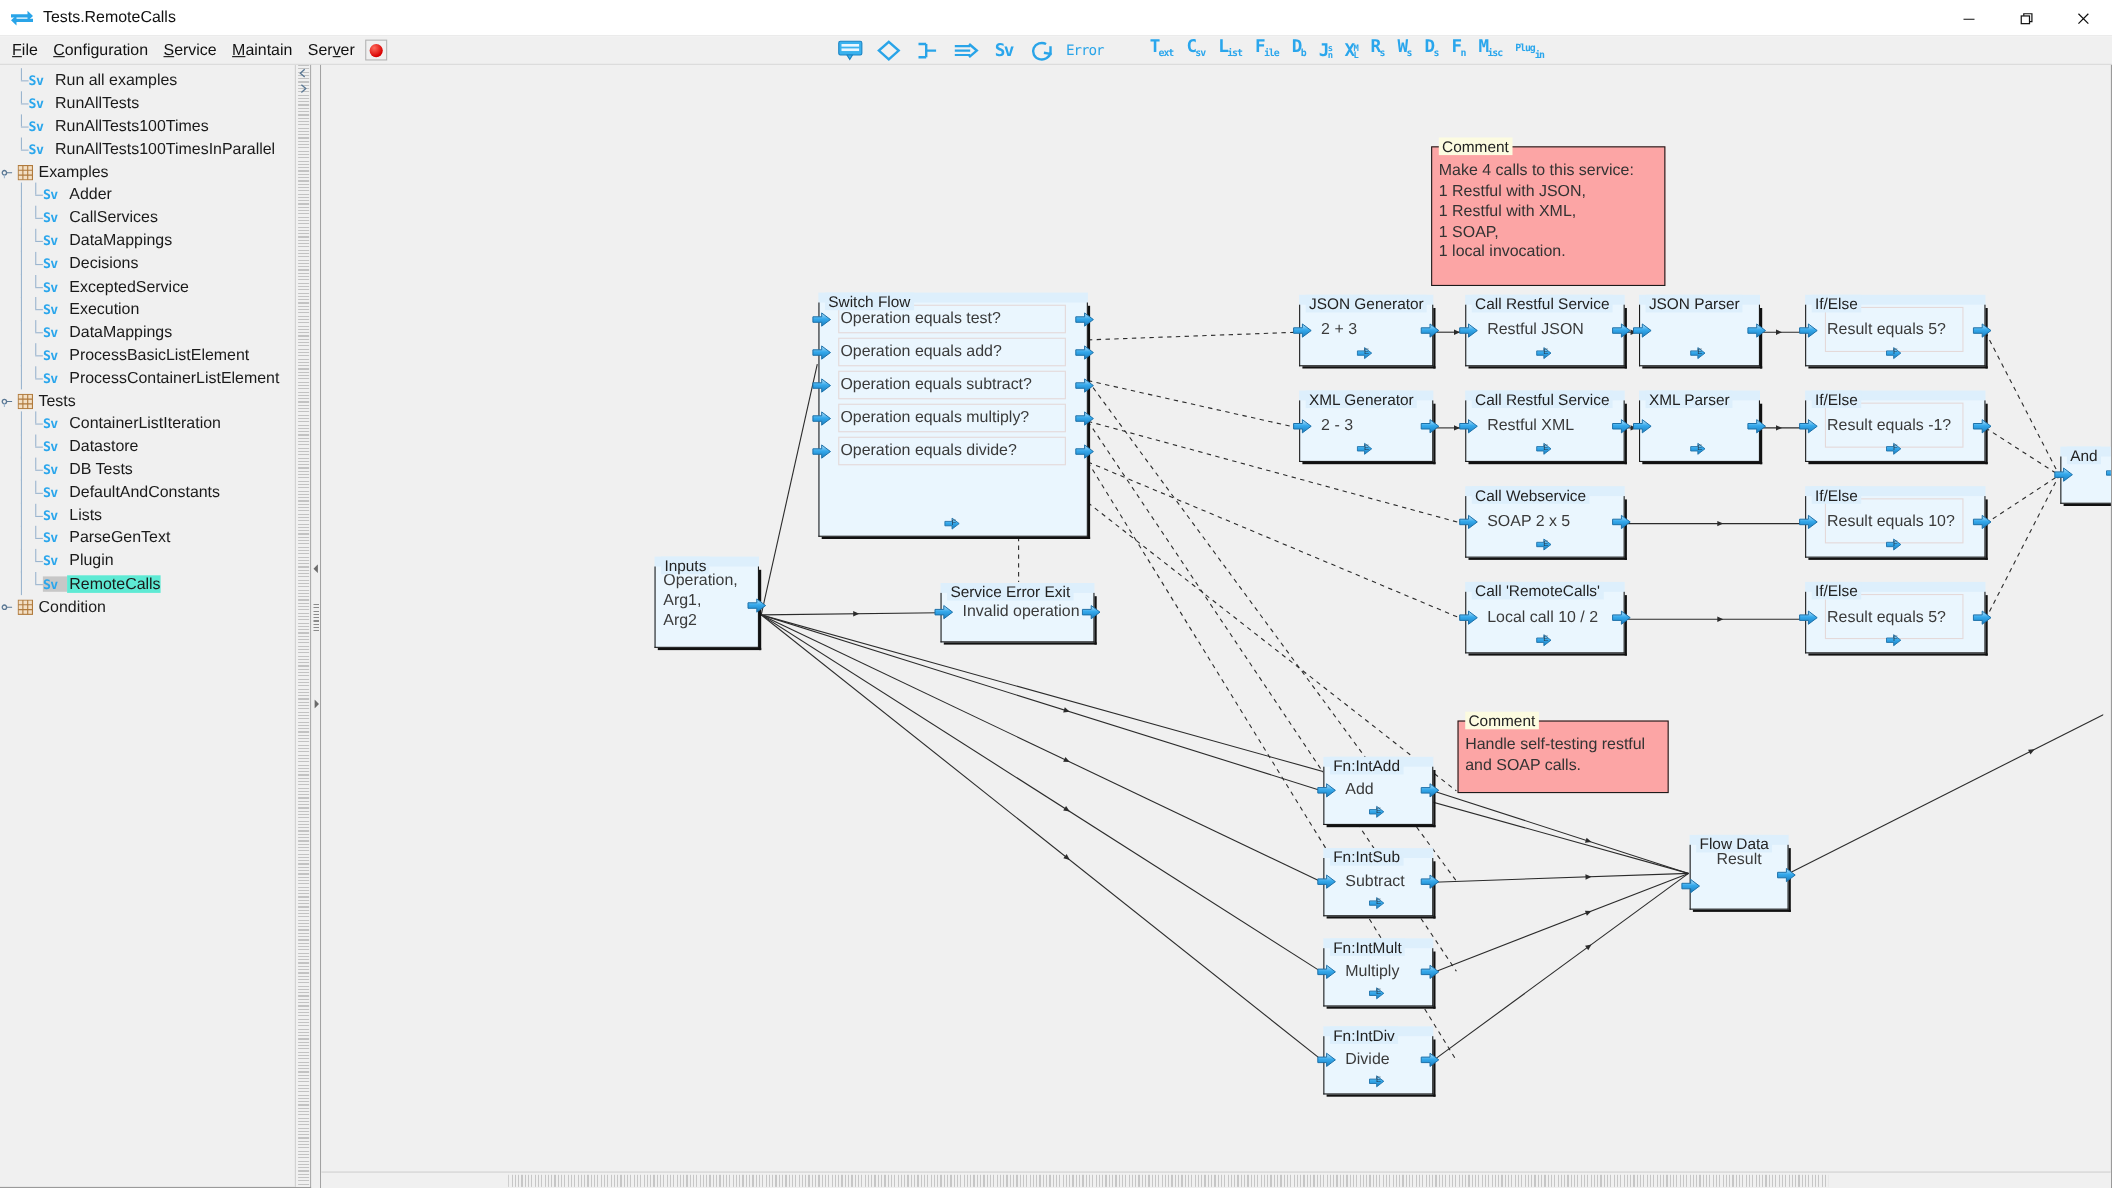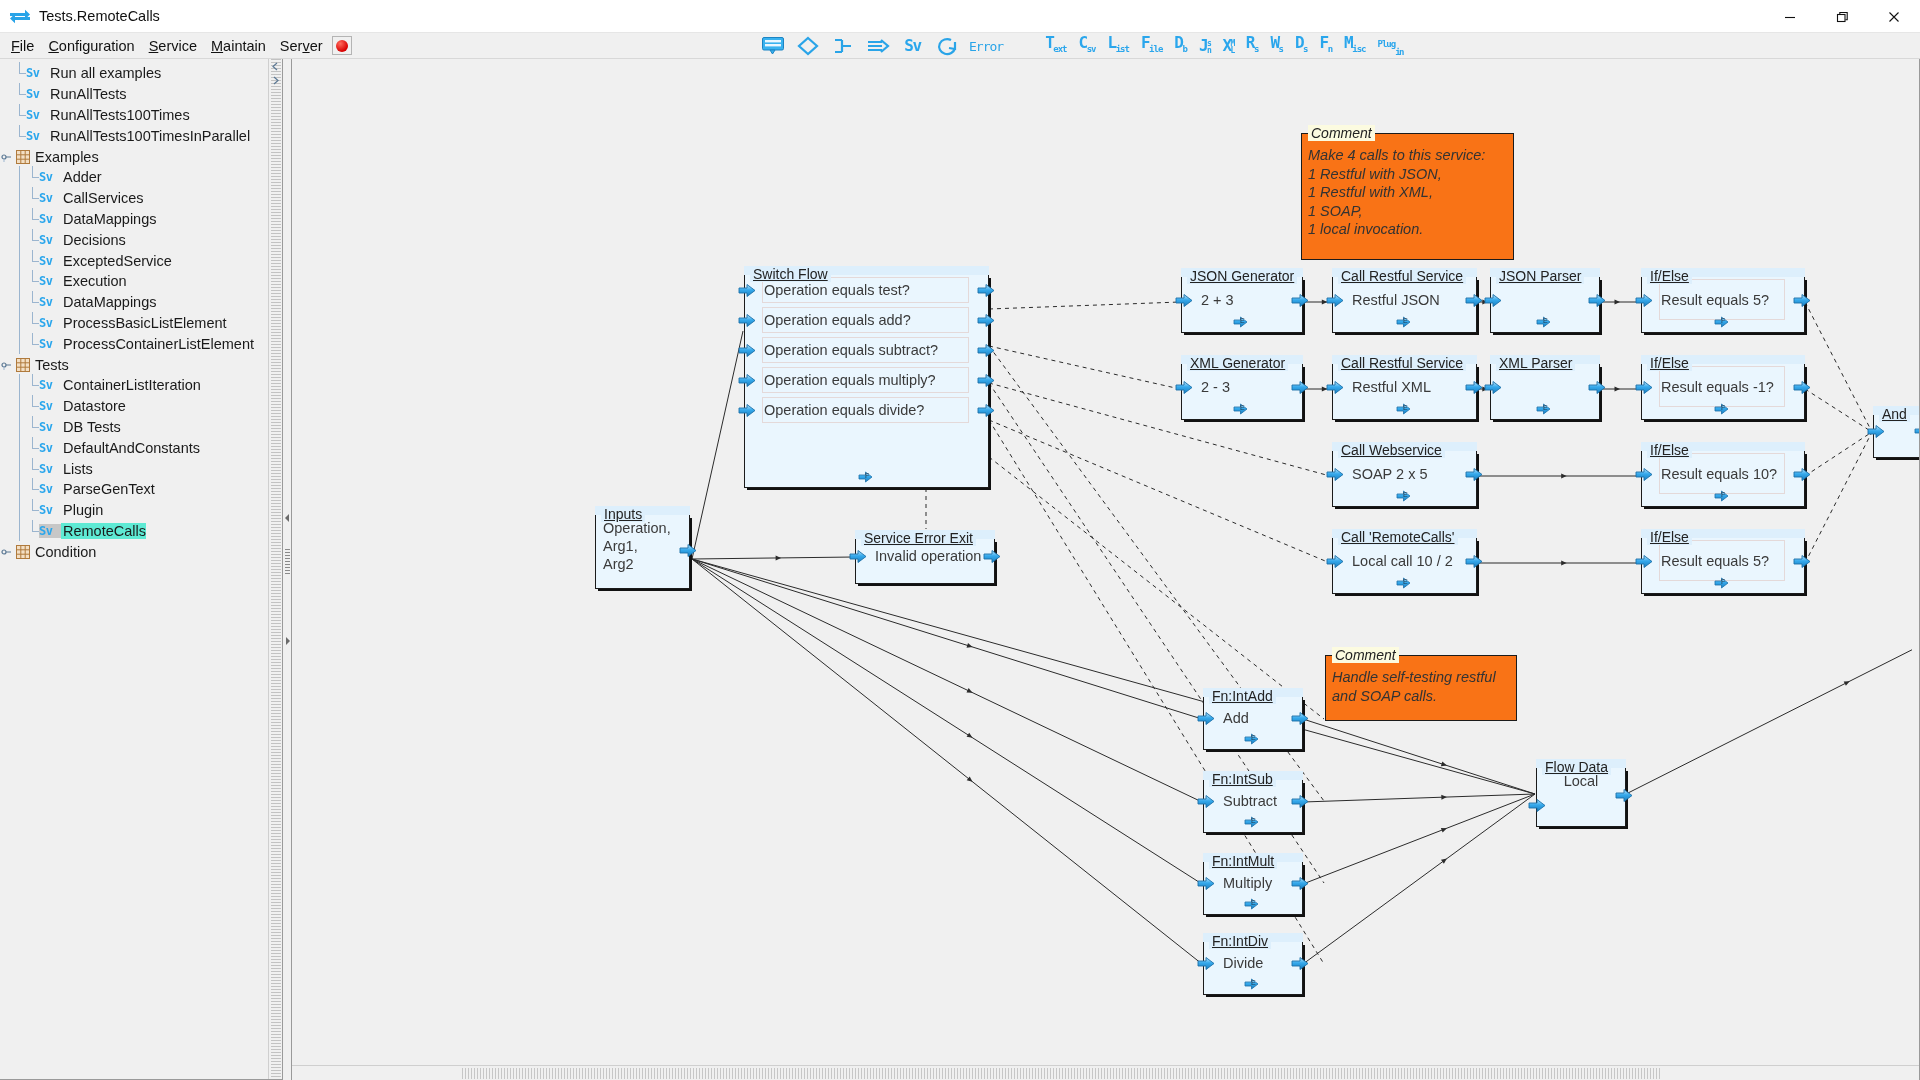--- a/index.html
+++ b/index.html
@@ -127,21 +127,20 @@
     position:absolute; left:0; top:9px; right:0; bottom:0;
     border:1px solid #1b1b1b; border-top:none;
     background:#eaf6fe;
   }
   .nbox:before{ content:""; position:absolute; left:-1px; top:0;
      width:1px; height:0; }
   .ntitle{
     position:absolute; left:6px; top:0px; padding:0 3px; z-index:4;
     background:#ddeffc; font-size:14px; color:#222; line-height:16px;
     white-space:nowrap;
-    text-decoration:underline;
   }
   .nshadow{ position:absolute; z-index:0; background:#111; }
   .nbody{ position:absolute; left:0; right:0; top:9px; bottom:0; z-index:3;
     display:flex; flex-direction:column; }
 
   .row{
     position:relative; display:flex; align-items:center; min-height:26px;
   }
   .rowbox{
     position:absolute; left:18px; right:20px; top:2px; bottom:2px;
@@ -150,22 +149,22 @@
   .rtext{ position:relative; z-index:2; padding-left:20px; font-size:14.5px;
           color:#3a3a3a; white-space:nowrap;}
   .arrow-in{ position:absolute; left:-4px; z-index:3; }
   .arrow-out{ position:absolute; right:-5px; z-index:3; }
   .arrow-bot{ position:absolute; z-index:3; }
   .arrowlbl{ position:absolute; font-size:7px; color:#20394d; z-index:4;
      font-family:"Liberation Sans", sans-serif;}
 
   
   .comment{
-    position:absolute; background:#f97316; border:1px solid #1b1b1b;
-    font-size:14.5px; color:#333;font-style:italic;
+    position:absolute; background:#fca5a5; border:1px solid #1b1b1b;
+    font-size:14.5px; color:#333;
   }
   .comment .ctitle{
     position:absolute; left:6px; top:-9px; padding:0 3px; background:#fcfbe0;
     font-size:14px; color:#222; line-height:16px;
   }
   .comment .cbody{ padding:12px 6px 4px 6px; line-height:18.5px; }
   .comment .cpre{ white-space:pre; }
 
   
   .hscroll{
@@ -1516,21 +1515,21 @@
       </div>
           </div>
         </div>
         <div class="node" style="left: 1244px; top: 700px; width: 90px; height: 68px;">
           <div class="ntitle">Flow Data</div>
           <div class="nbox"></div>
           <div class="nshadow" style="left:3px;top:68px;width:89px;height:2px;"></div>
           <div class="nshadow" style="left:90px;top:12px;width:2px;height:58px;"></div>
           <div class="nbody">
             <div style="position:relative;flex:1;text-align:center;padding-top:4px;line-height:18px;color:#3b3b3b;font-size:14.5px;">
-              <div>Local</div>
+              <div>Result</div>
             </div>
             <div class="arrow-out" style="right:-7px;top:20px;"><svg width="18" height="15" viewBox="0 0 18 15">
     <defs>
                   <linearGradient id="agb" x1="0" y1="0" x2="0" y2="1">
       <stop offset="0" stop-color="#bfe6fb"></stop>
                     <stop offset="0.45" stop-color="#35a9ec"></stop>
       <stop offset="1" stop-color="#1b7fc0"></stop>
                   </linearGradient>
                 </defs>
     <path d="M1 5 h8 V1.5 L17 7.5 L9 13.5 V10 H1 z" fill="url(#agb)" stroke="#1b6fa8" stroke-width="0.9" stroke-linejoin="round"></path>

